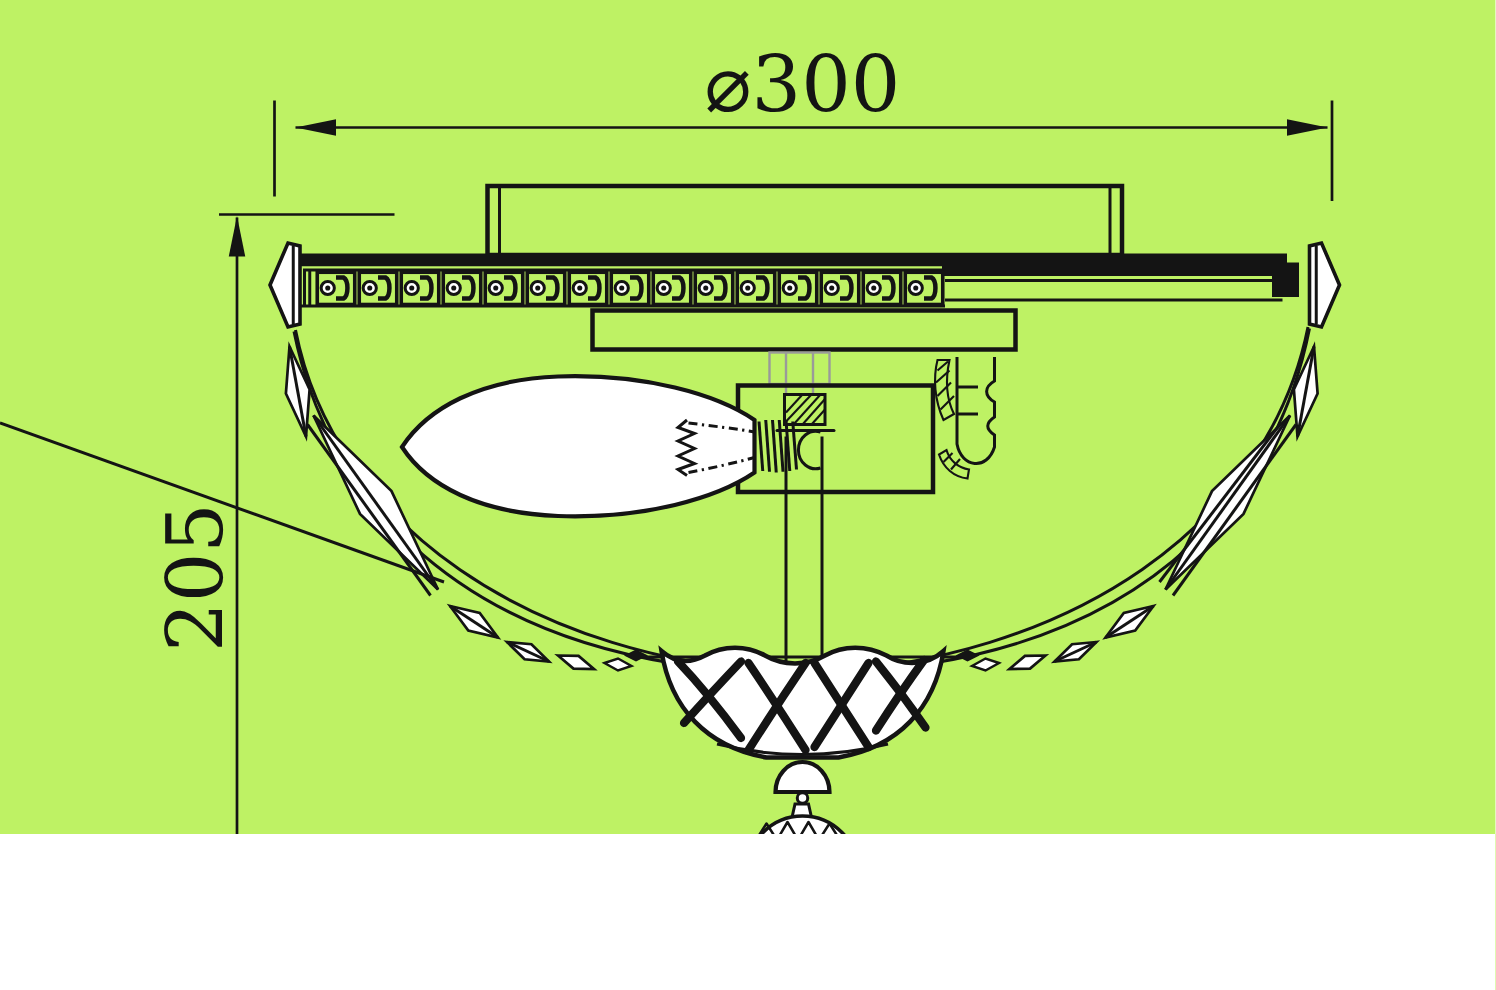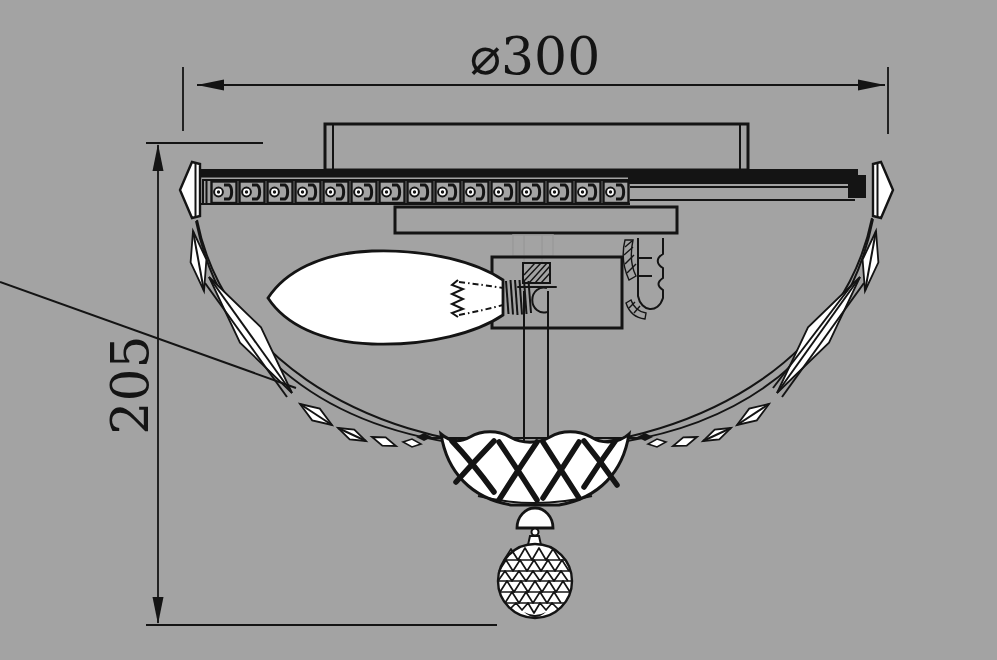--- a/index.html
+++ b/index.html
@@ -1,16 +1,16 @@
 <!DOCTYPE html>
 <html><head>
 <meta charset="utf-8">
 <style>
   html,body{margin:0;padding:0;background:#ffffff;}
-  .canvas{position:relative;width:997px;height:660px;background:#a3a3a3;overflow:hidden;
+  .canvas{position:relative;width:997px;height:556px;background:#bef264;overflow:hidden;
           font-family:"DejaVu Serif","Liberation Serif",serif;}
   svg{display:block;}
   .ln{stroke:#141414;fill:none;stroke-width:2;}
   .thick{stroke:#141414;fill:none;stroke-width:3;}
   .blk{fill:#141414;stroke:none;}
   .wh{fill:#ffffff;stroke:#141414;}
   .dim{stroke:#141414;stroke-width:1.8;fill:none;}
   .gray{stroke:#9a9a9a;stroke-width:1.6;fill:none;}
   .dimtext{font-family:"DejaVu Serif","DejaVu Sans","Liberation Serif",serif;
            font-size:52px;fill:#141414;}

